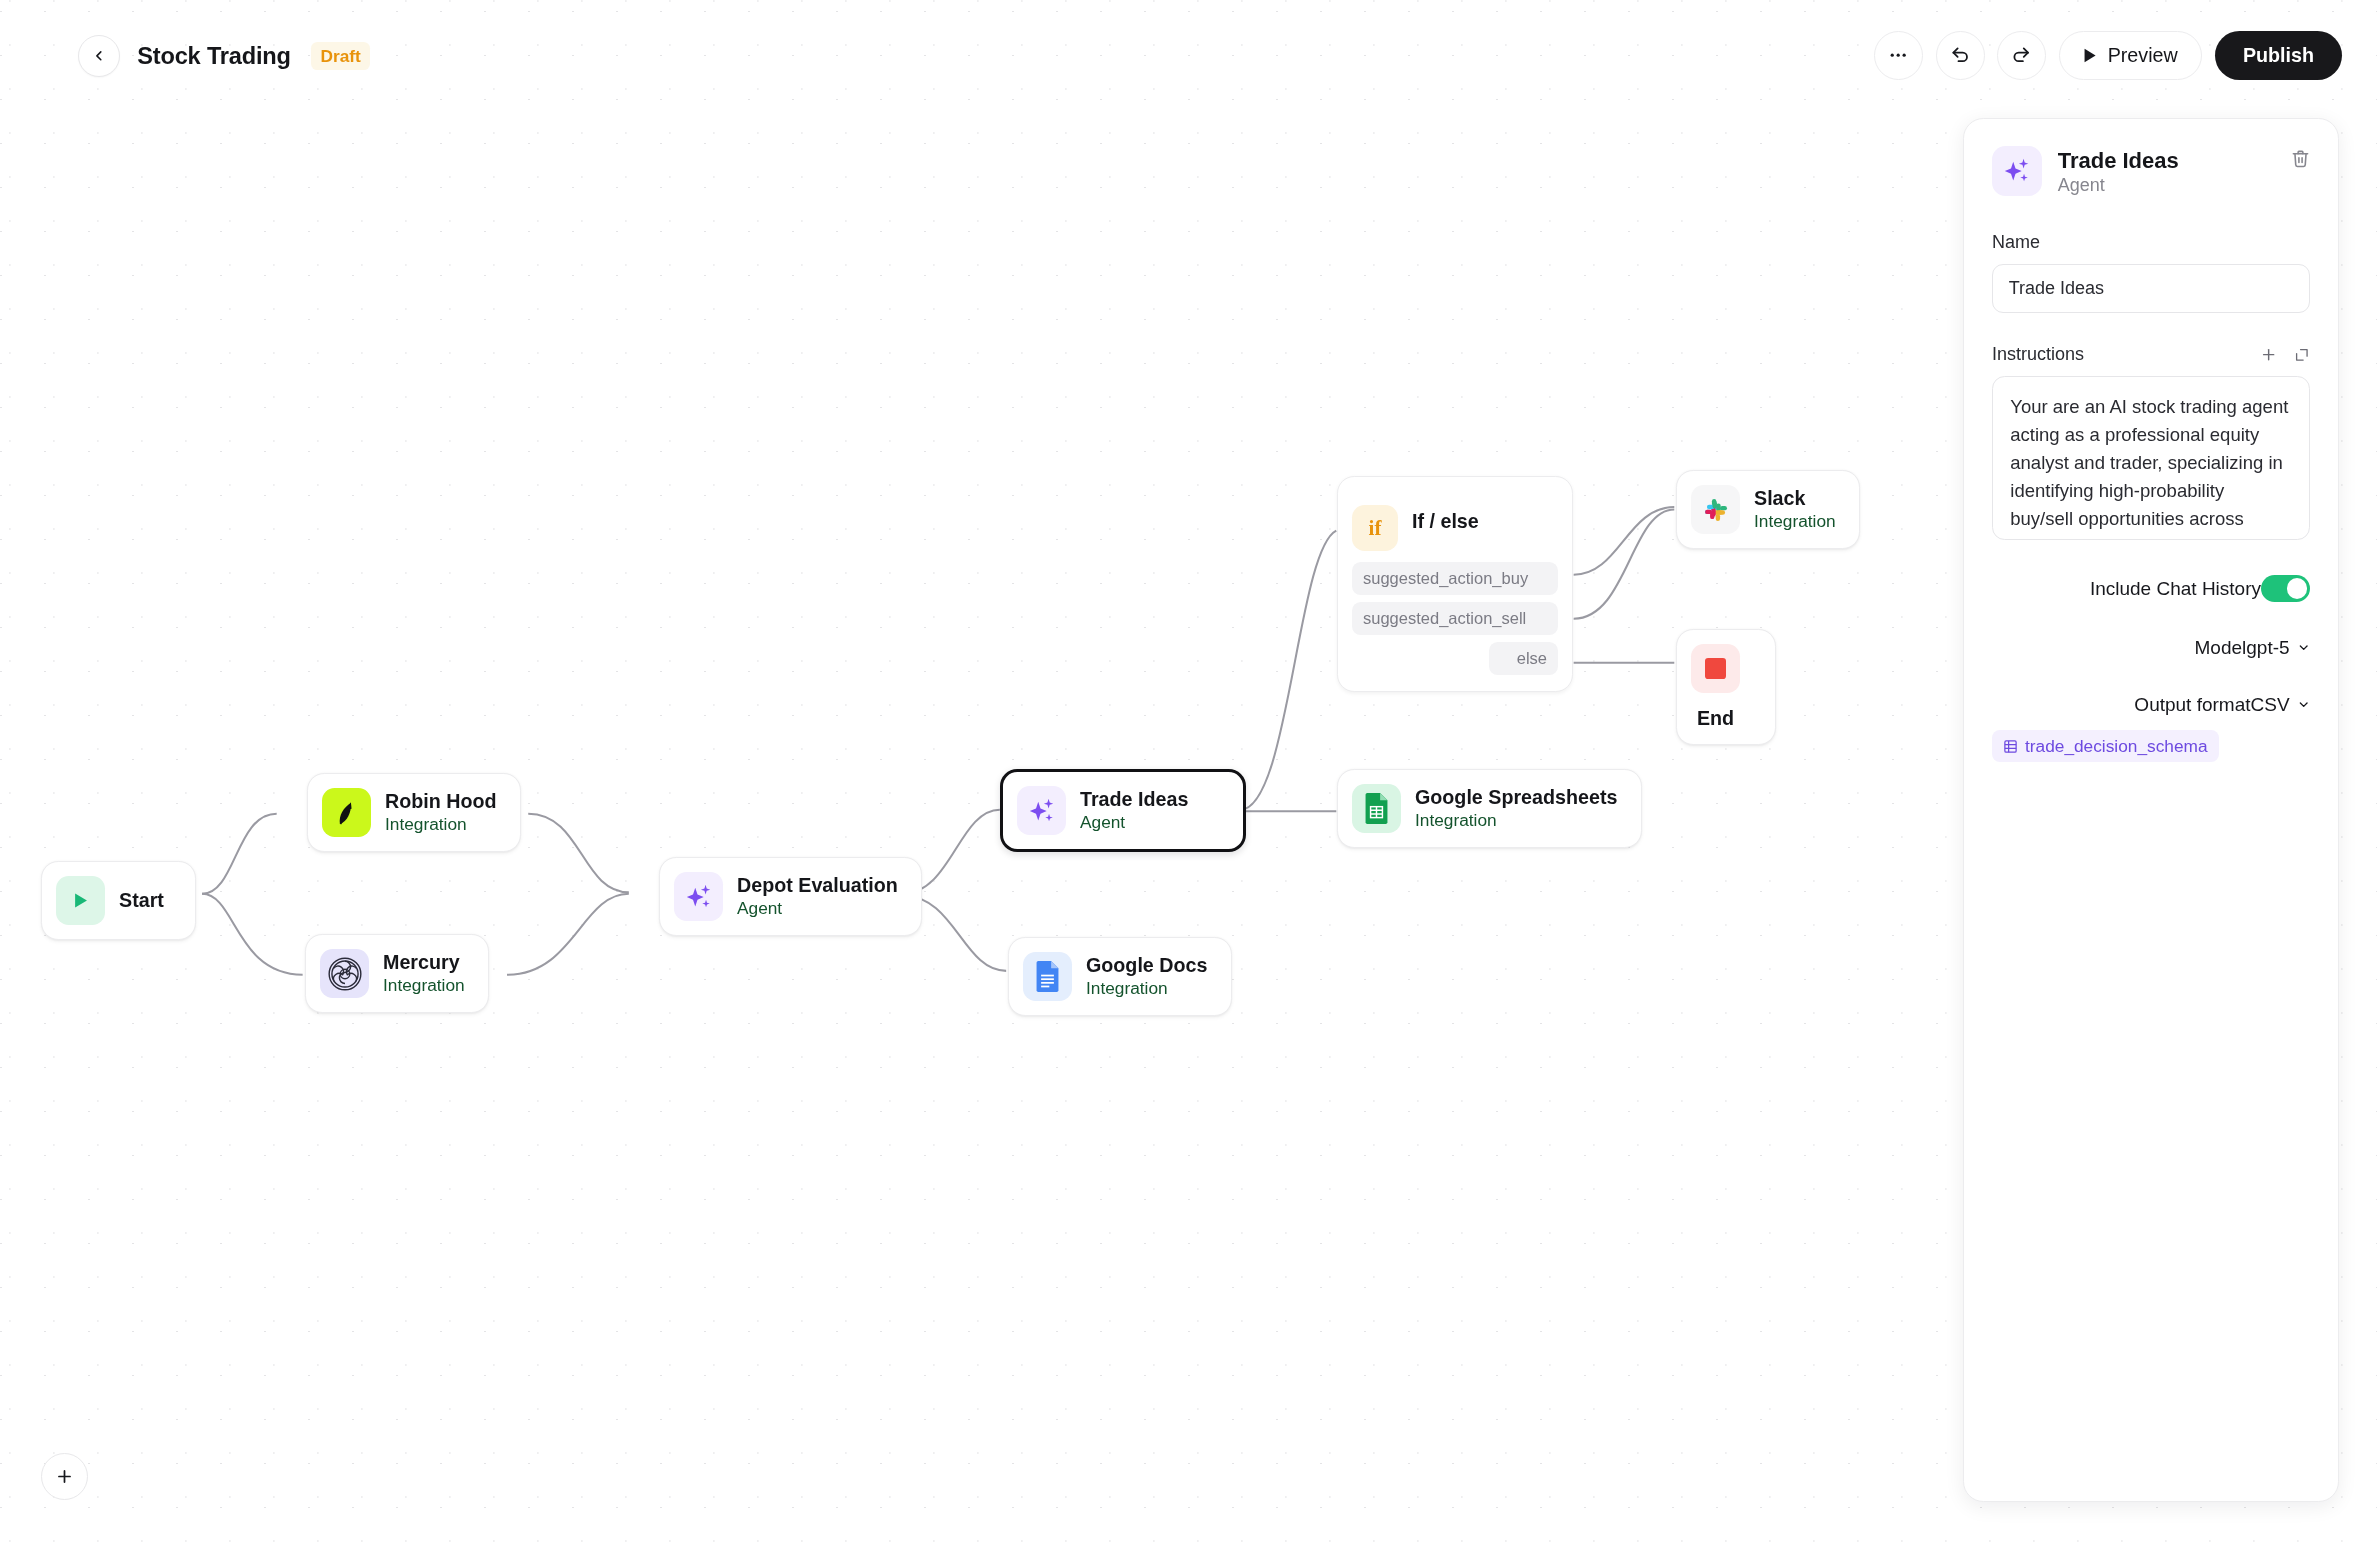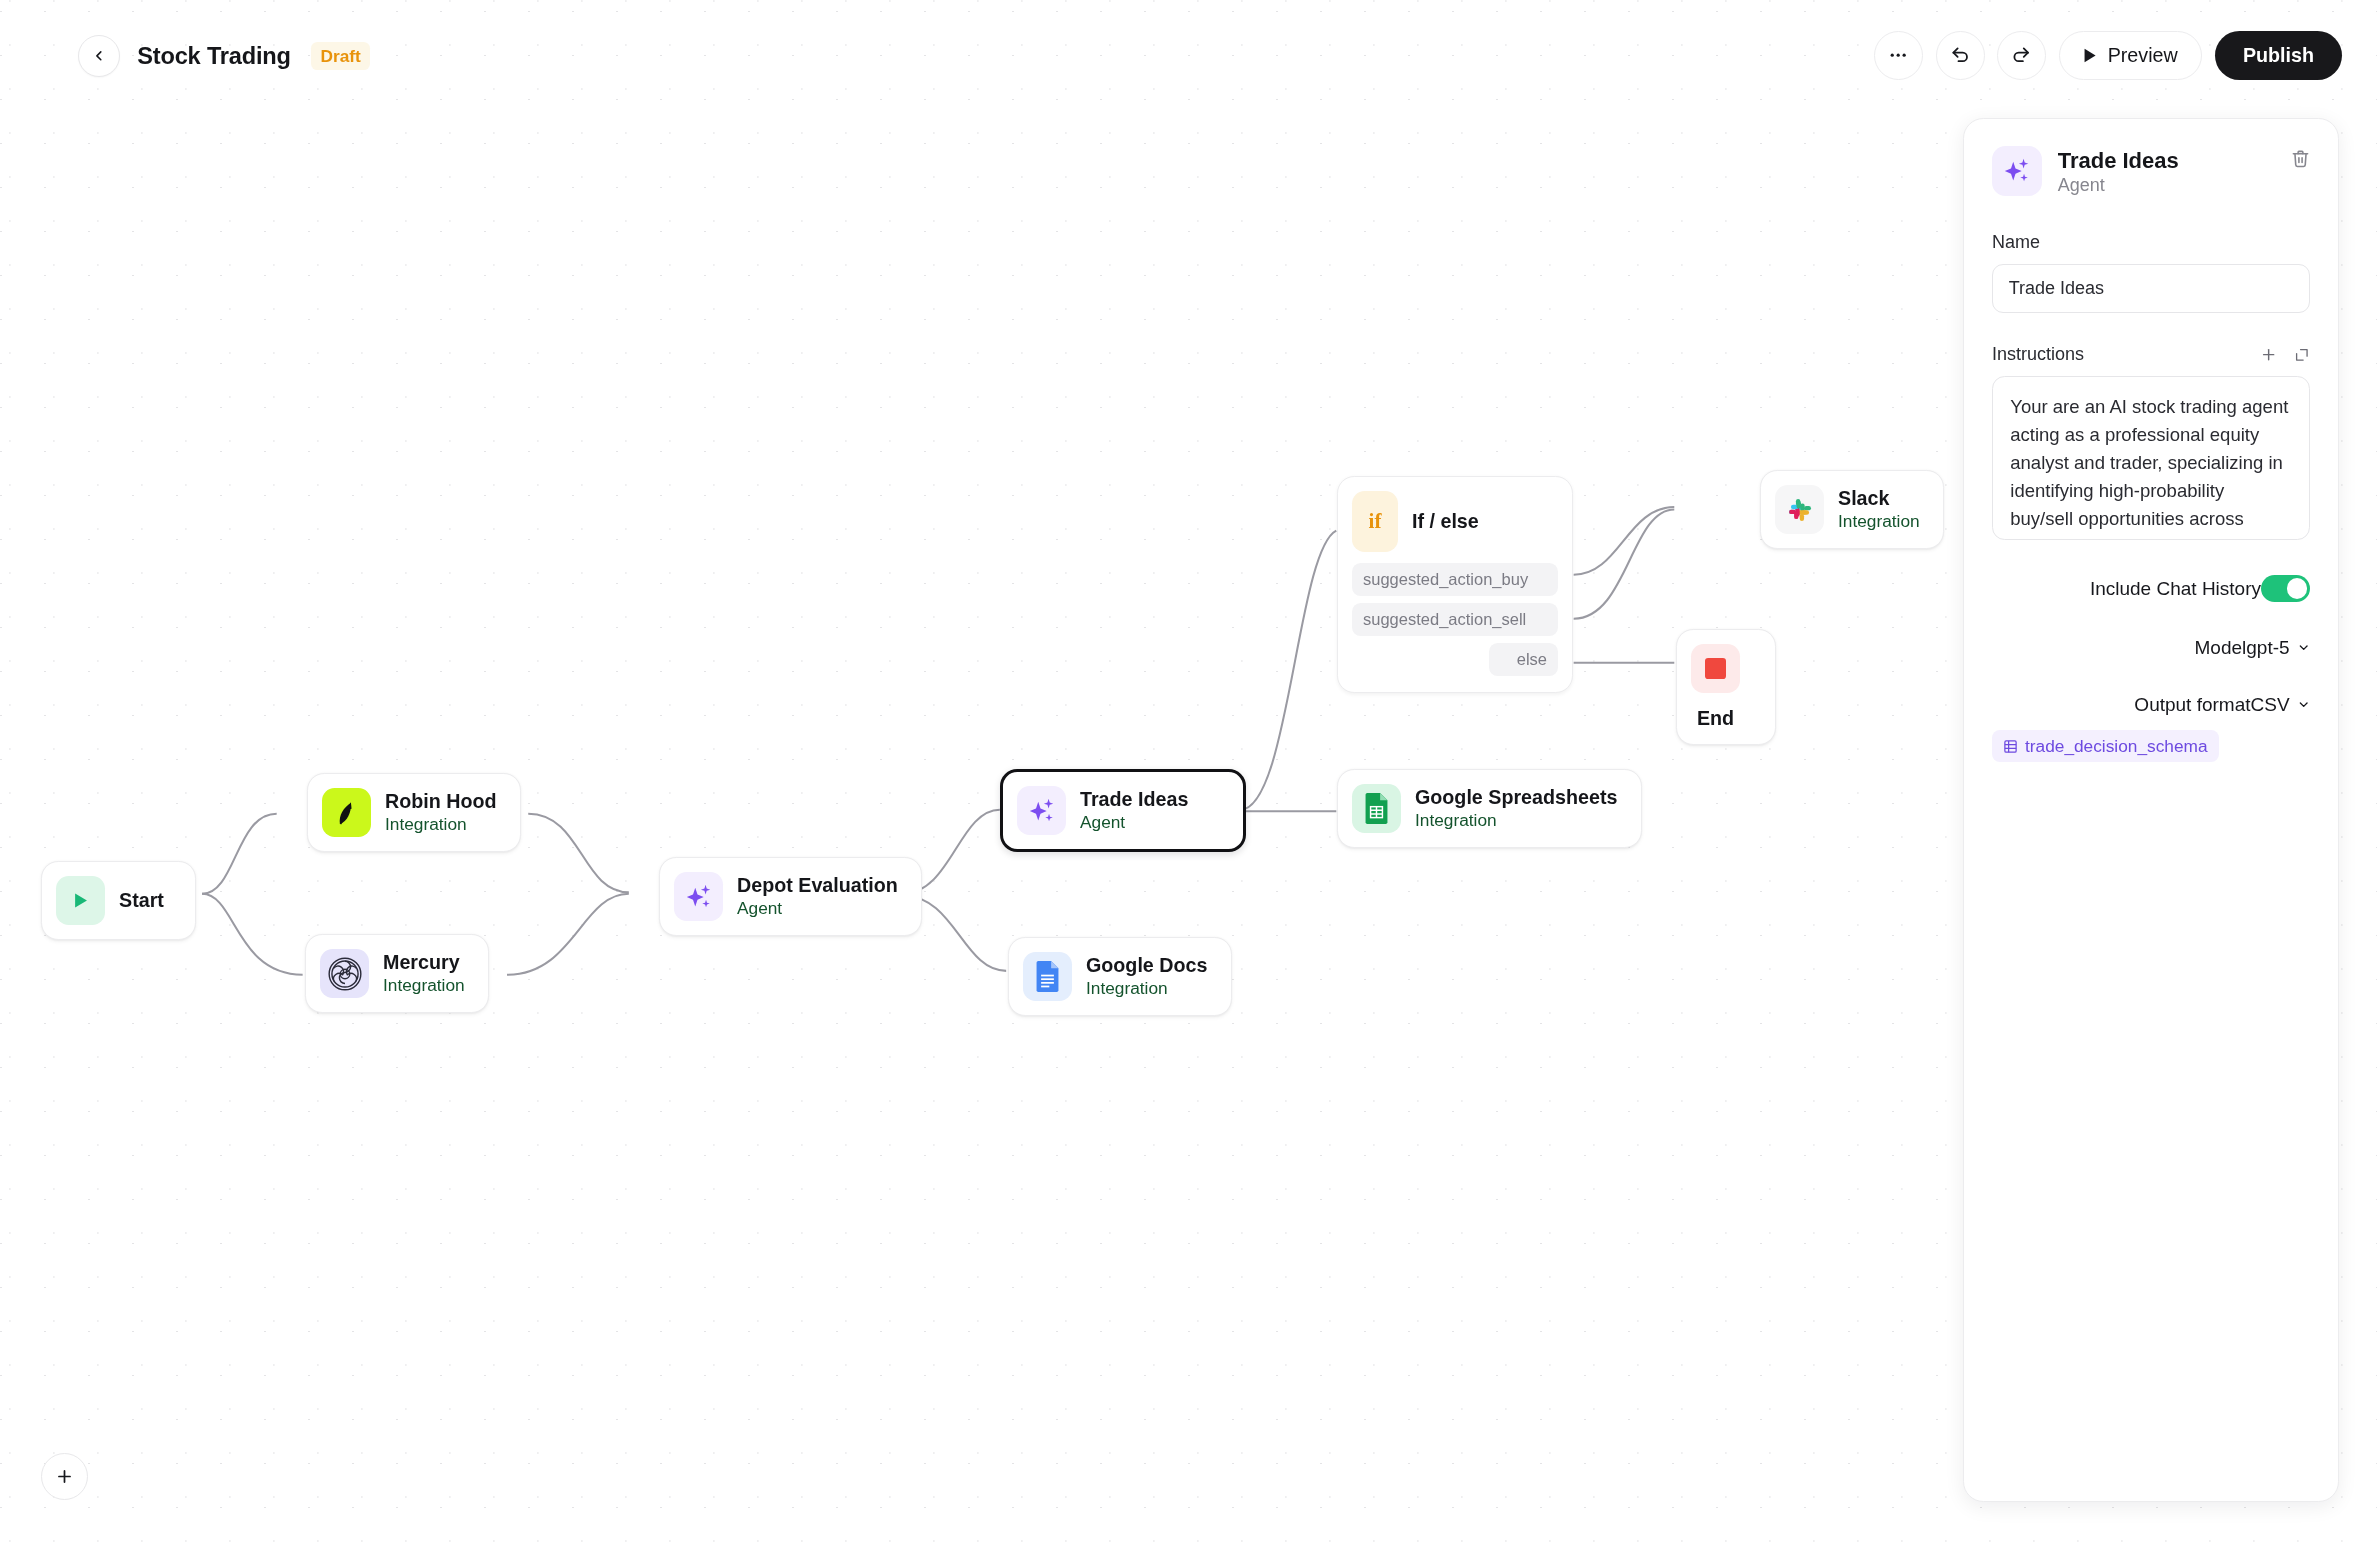--- a/index.html
+++ b/index.html
@@ -371,31 +371,31 @@
     </svg>
   </div>
   <div class="node-text">
     <div class="node-title">Google Spreadsheets</div>
     <div class="node-sub">Integration</div>
   </div>
 </div>
 
 <div id="node-ifelse" style="left:1337px; top:476px;">
   <div class="if-head">
-    <div class="node-icon" style="background:#fdf3dd; width:46px; height:61px;">
+    <div class="node-icon" style="background:#fdf3dd; width:46px; height:46px;margin-top:14px;">
       <span style="font-size:21px;font-weight:700;color:#e8930c;font-family:'Liberation Serif',serif;">if</span>
     </div>
     <div class="node-single">If / else</div>
   </div>
   <div class="branch">suggested_action_buy</div>
   <div class="branch">suggested_action_sell</div>
   <div class="branch right">else</div>
 </div>
 
-<div class="node" style="left:1760px; top:470px;">
+<div class="node" style="left:1676px; top:470px;">
   <div class="node-icon" style="background:#f6f6f7;">
     <svg width="30" height="30" viewBox="0 0 48 48">
       <g stroke-linecap="round" stroke-width="7" fill="none">
         <path d="M14 27 h-4" stroke="#36c5f0"></path>
         <path d="M17 20 h7" stroke="#36c5f0"></path>
         <path d="M21 14 v-4" stroke="#2eb67d"></path>
         <path d="M28 17 v7" stroke="#2eb67d"></path>
         <path d="M34 21 h4" stroke="#2eb67d"></path>
         <path d="M31 28 h-7" stroke="#ecb22e"></path>
         <path d="M27 34 v4" stroke="#ecb22e"></path>

